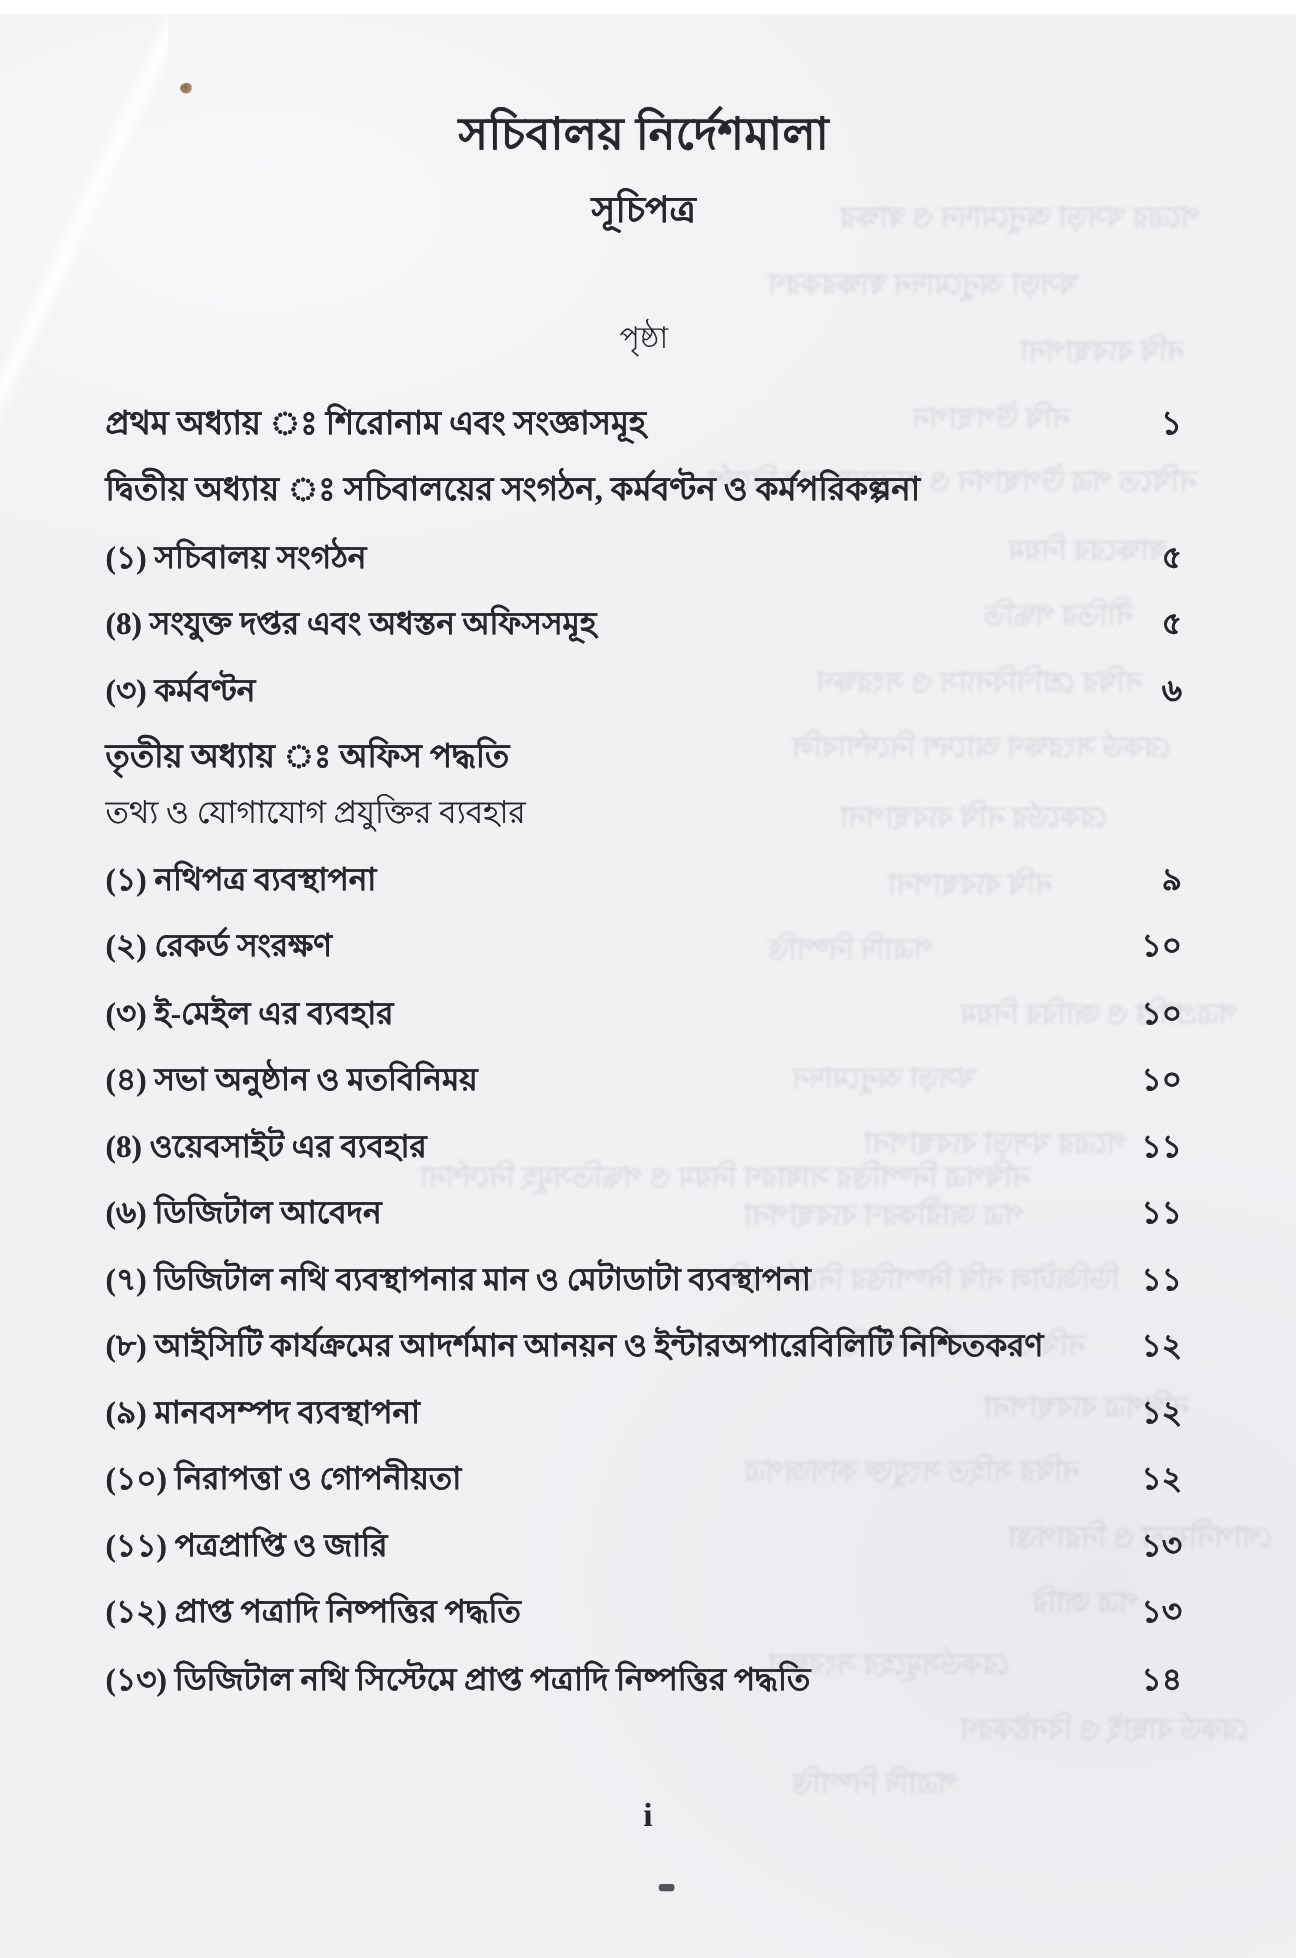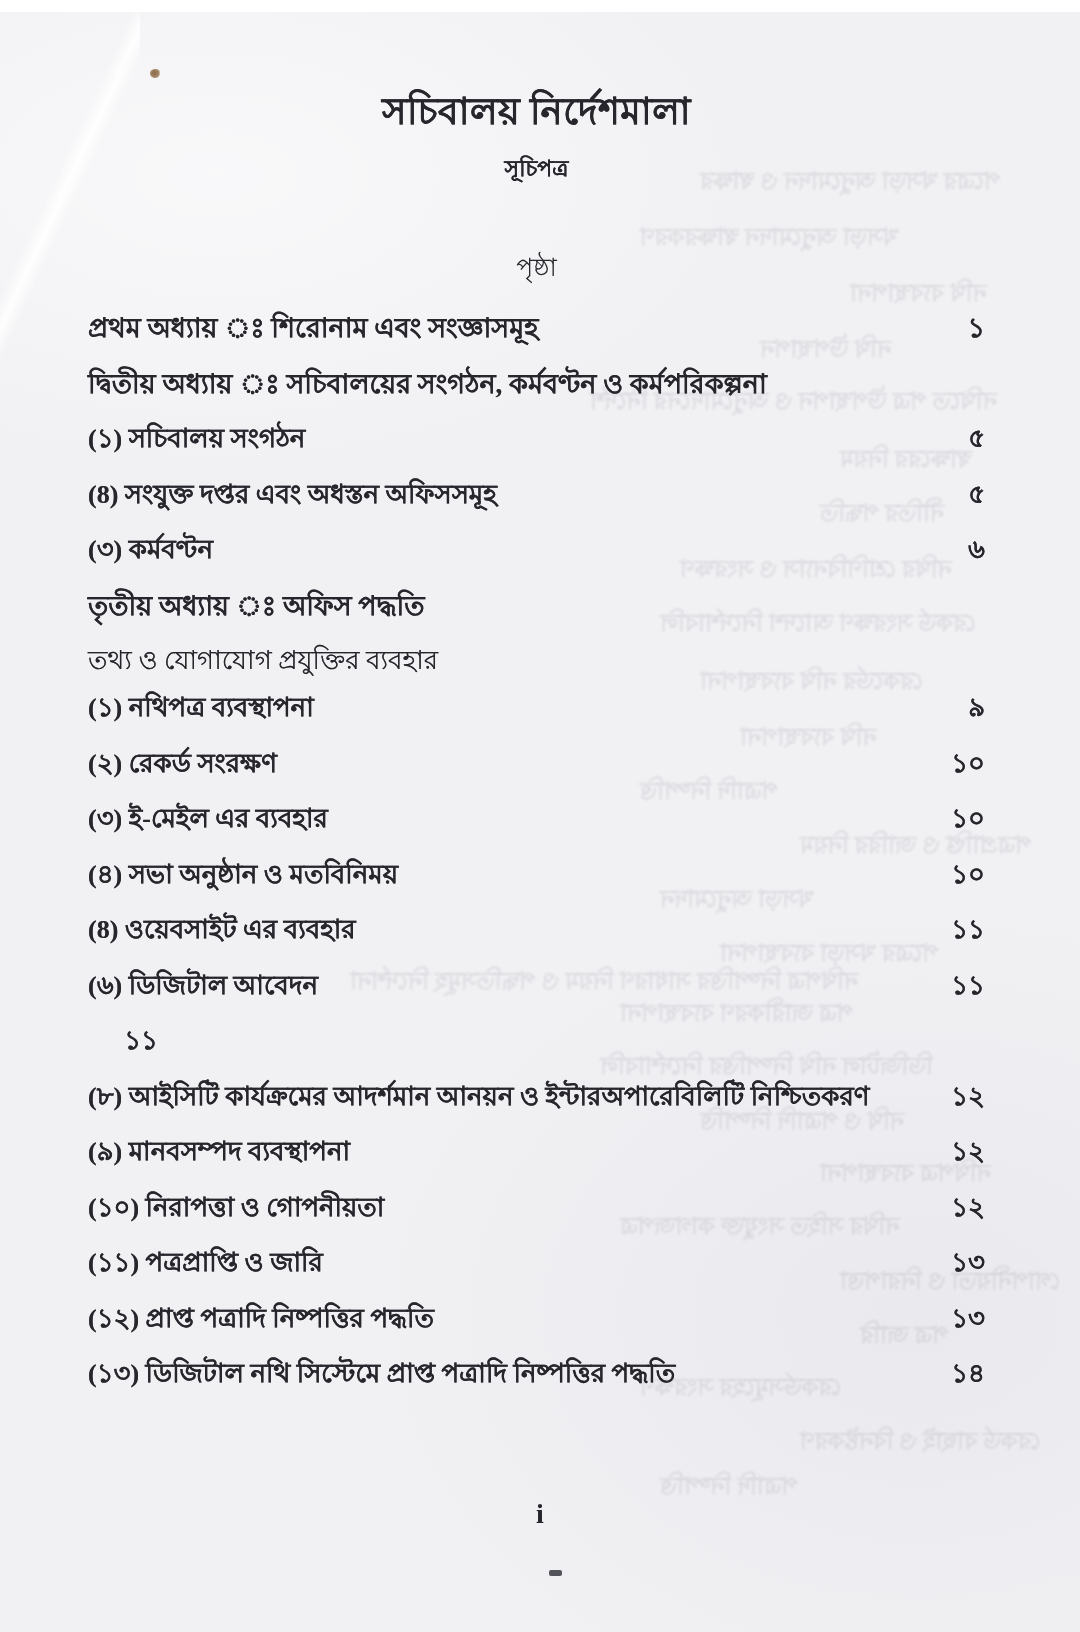--- a/index.html
+++ b/index.html
@@ -22,30 +22,30 @@
     pointer-events:none;
   }
   .content { position:absolute; left:88px; top:0; width:897px; }
   .doc-title {
     margin-top:70px; text-align:center;
     font-size:37px; font-weight:700; letter-spacing:0.5px;
     text-shadow:0 0 0.6px rgba(30,30,36,0.85);
   }
   .doc-subtitle {
     margin-top:6px; text-align:center;
-    font-size:22px; font-weight:700;
+    font-size:30px; font-weight:700;
     text-shadow:0 0 0.5px rgba(30,30,36,0.8);
   }
   .page-col-header {
     margin-top:60px; text-align:center;
     font-size:25px; font-weight:400;
   }
   .toc-list { margin-top:16px; }
   .toc-row {
-    display:flex; align-items:flex-start;
+    display:flex; align-items:flex-end;
     height:55.5px;
     font-size:26px; font-weight:600;
     text-shadow:0 0 0.5px rgba(30,30,36,0.7);
   }
   .toc-row.chapter { font-weight:700; font-size:27px; }
   .toc-row.subheading { height:47px; font-weight:400; }
   .toc-label { flex:1; white-space:nowrap; }
   .toc-page { min-width:70px; text-align:right; font-weight:700; }
   .footer-page-num {
     position:absolute; left:0; top:1486px; width:1080px;
@@ -177,20 +177,21 @@
     <span class="toc-label">(8) ওয়েবসাইট এর ব্যবহার</span>
     <span class="toc-page">১১</span>
   </div>
 
   <div class="toc-row item">
     <span class="toc-label">(৬) ডিজিটাল আবেদন</span>
     <span class="toc-page">১১</span>
   </div>
 
   <div class="toc-row item">
+    <span class="toc-label">(৭) ডিজিটাল নথি ব্যবস্থাপনার মান ও মেটাডাটা ব্যবস্থাপনা</span>
     <span class="toc-page">১১</span>
   </div>
 
   <div class="toc-row item">
     <span class="toc-label">(৮) আইসিটি কার্যক্রমের আদর্শমান আনয়ন ও ইন্টারঅপারেবিলিটি নিশ্চিতকরণ</span>
     <span class="toc-page">১২</span>
   </div>
 
   <div class="toc-row item">
     <span class="toc-label">(৯) মানবসম্পদ ব্যবস্থাপনা</span>

